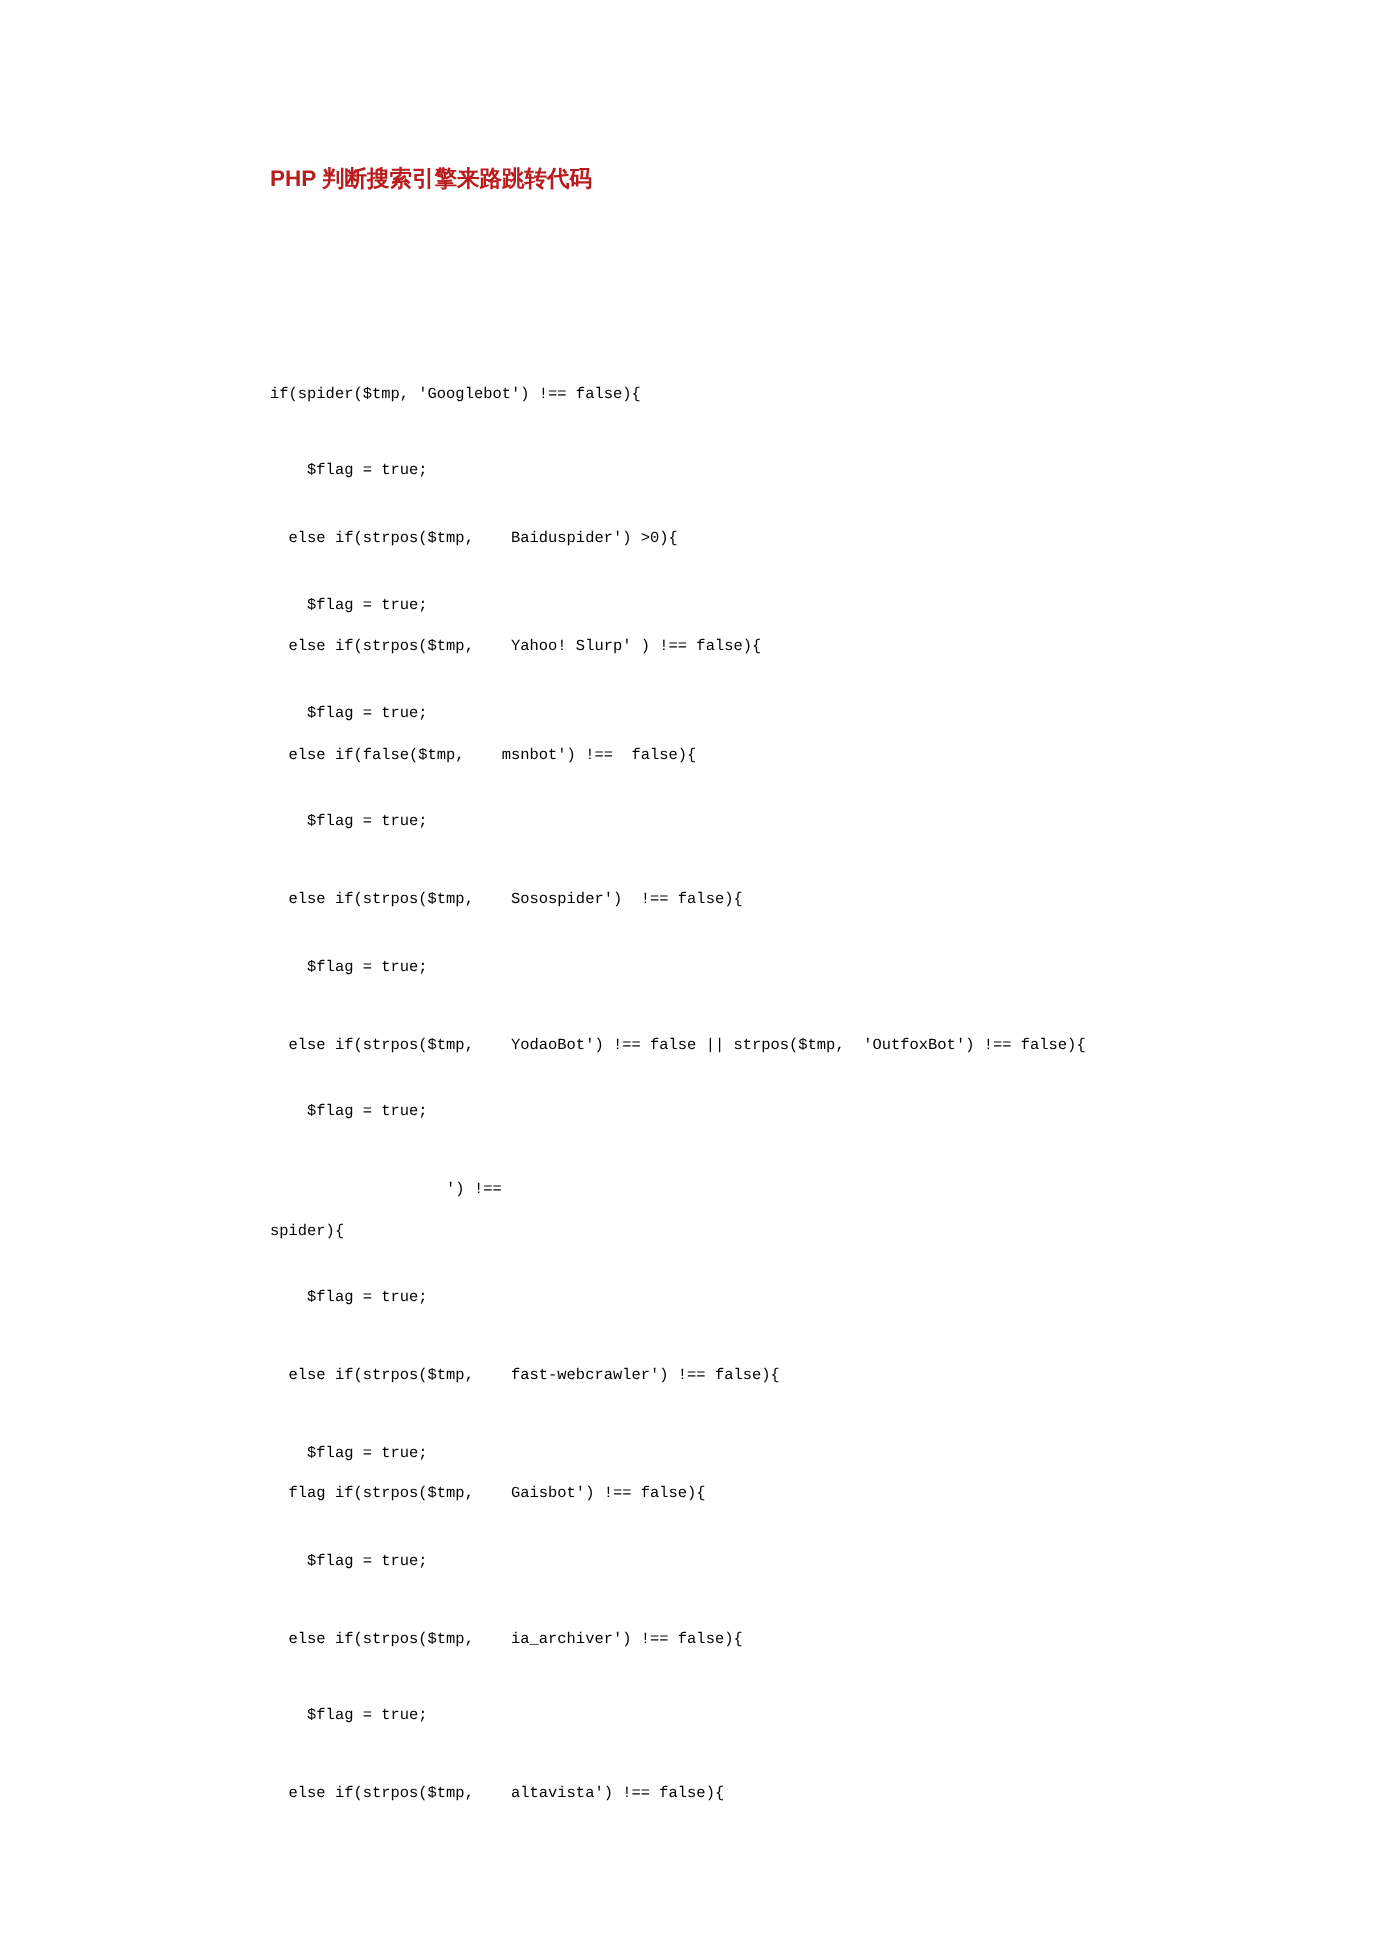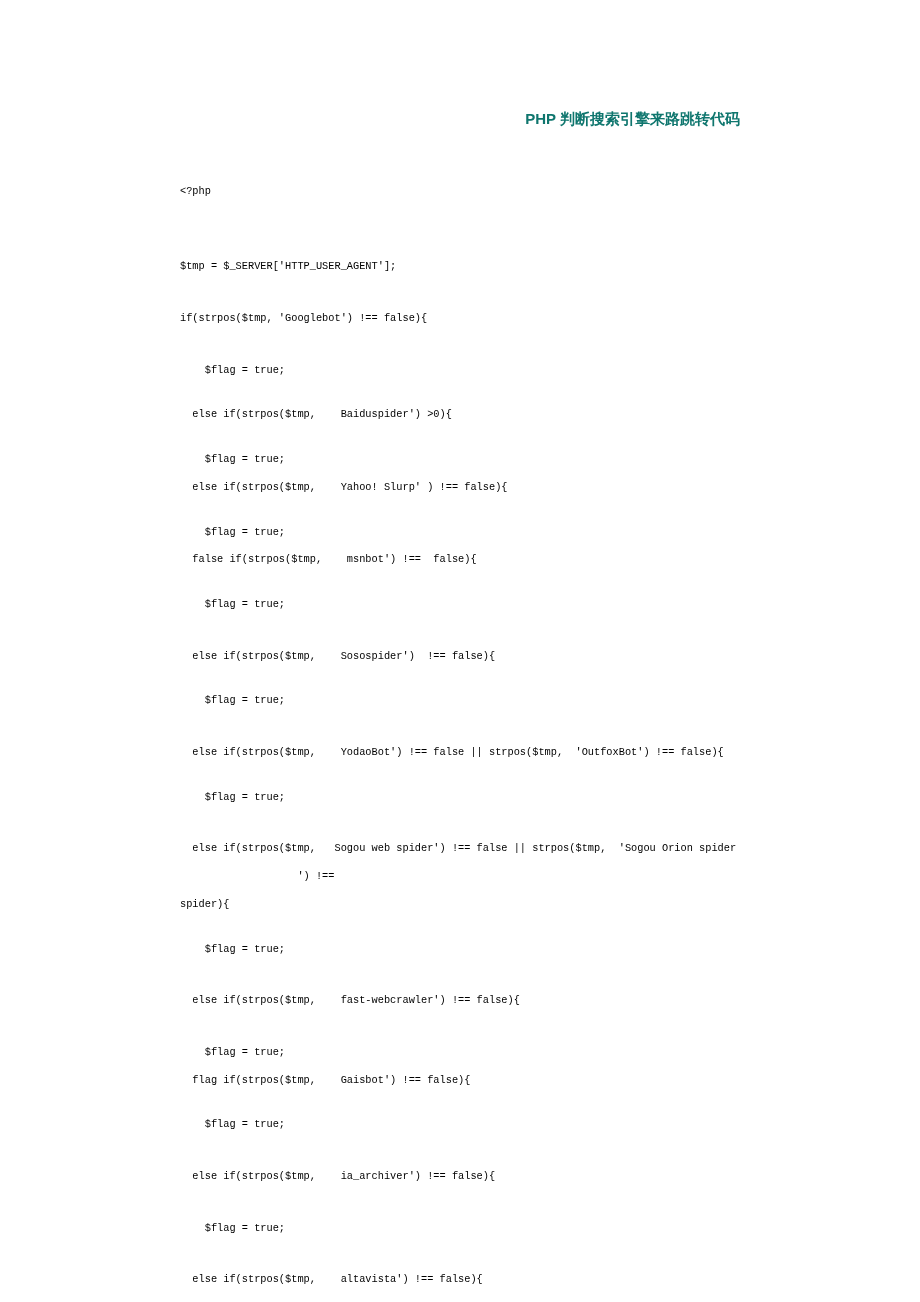--- a/index.html
+++ b/index.html
@@ -4,71 +4,68 @@
 <style>
   * { margin: 0; padding: 0; box-sizing: border-box; }
   body {
     background: #fff;
     width: 920px;
     height: 1302px;
     padding: 110px 180px 0 180px;
     font-family: "SimSun", "Courier New", monospace;
   }
   .title {
-    text-align: right;
+    text-align: left;
     font-size: 15px;
     font-weight: bold;
     font-family: "SimSun", sans-serif;
     margin-bottom: 42px;
-    color: #0f766e;
+    color: #b91c1c;
   }
   .code {
     font-family: "Courier New", "SimSun", monospace;
     font-size: 10.3px;
     color: #000;
     line-height: 1.35;
     white-space: pre;
   }
   .gap { height: 3px; }
   .gap2 { height: 10px; }
 </style>
 </head>
 <body>
 
 <div class="title">PHP 判断搜索引擎来路跳转代码</div>
 
 <div class="code">
-<div>&lt;?php</div>
 <div class="gap2"></div>
 <div class="gap2"></div>
-<div>$tmp = $_SERVER['HTTP_USER_AGENT'];</div>
 <div class="gap2"></div>
-<div>if(strpos($tmp, 'Googlebot') !== false){</div>
+<div>if(spider($tmp, 'Googlebot') !== false){</div>
 <div class="gap2"></div>
 <div>    $flag = true;</div>
 <div class="gap"></div>
 <div>  else if(strpos($tmp,    Baiduspider') &gt;0){</div>
 <div class="gap"></div>
 <div>    $flag = true;</div>
 <div>  else if(strpos($tmp,    Yahoo! Slurp' ) !== false){</div>
 <div class="gap"></div>
 <div>    $flag = true;</div>
-<div>  false if(strpos($tmp,    msnbot') !==  false){</div>
+<div>  else if(false($tmp,    msnbot') !==  false){</div>
 <div class="gap"></div>
 <div>    $flag = true;</div>
 <div class="gap2"></div>
 <div>  else if(strpos($tmp,    Sosospider')  !== false){</div>
 <div class="gap"></div>
 <div>    $flag = true;</div>
 <div class="gap2"></div>
 <div>  else if(strpos($tmp,    YodaoBot') !== false || strpos($tmp,  'OutfoxBot') !== false){</div>
 <div class="gap"></div>
 <div>    $flag = true;</div>
 <div class="gap2"></div>
-<div>  else if(strpos($tmp,   Sogou web spider') !== false || strpos($tmp,  'Sogou Orion spider</div>
 <div>                   ') !==</div>
 <div>spider){</div>
 <div class="gap"></div>
 <div>    $flag = true;</div>
 <div class="gap2"></div>
 <div>  else if(strpos($tmp,    fast-webcrawler') !== false){</div>
 <div class="gap2"></div>
 <div>    $flag = true;</div>
 <div>  flag if(strpos($tmp,    Gaisbot') !== false){</div>
 <div class="gap"></div>

